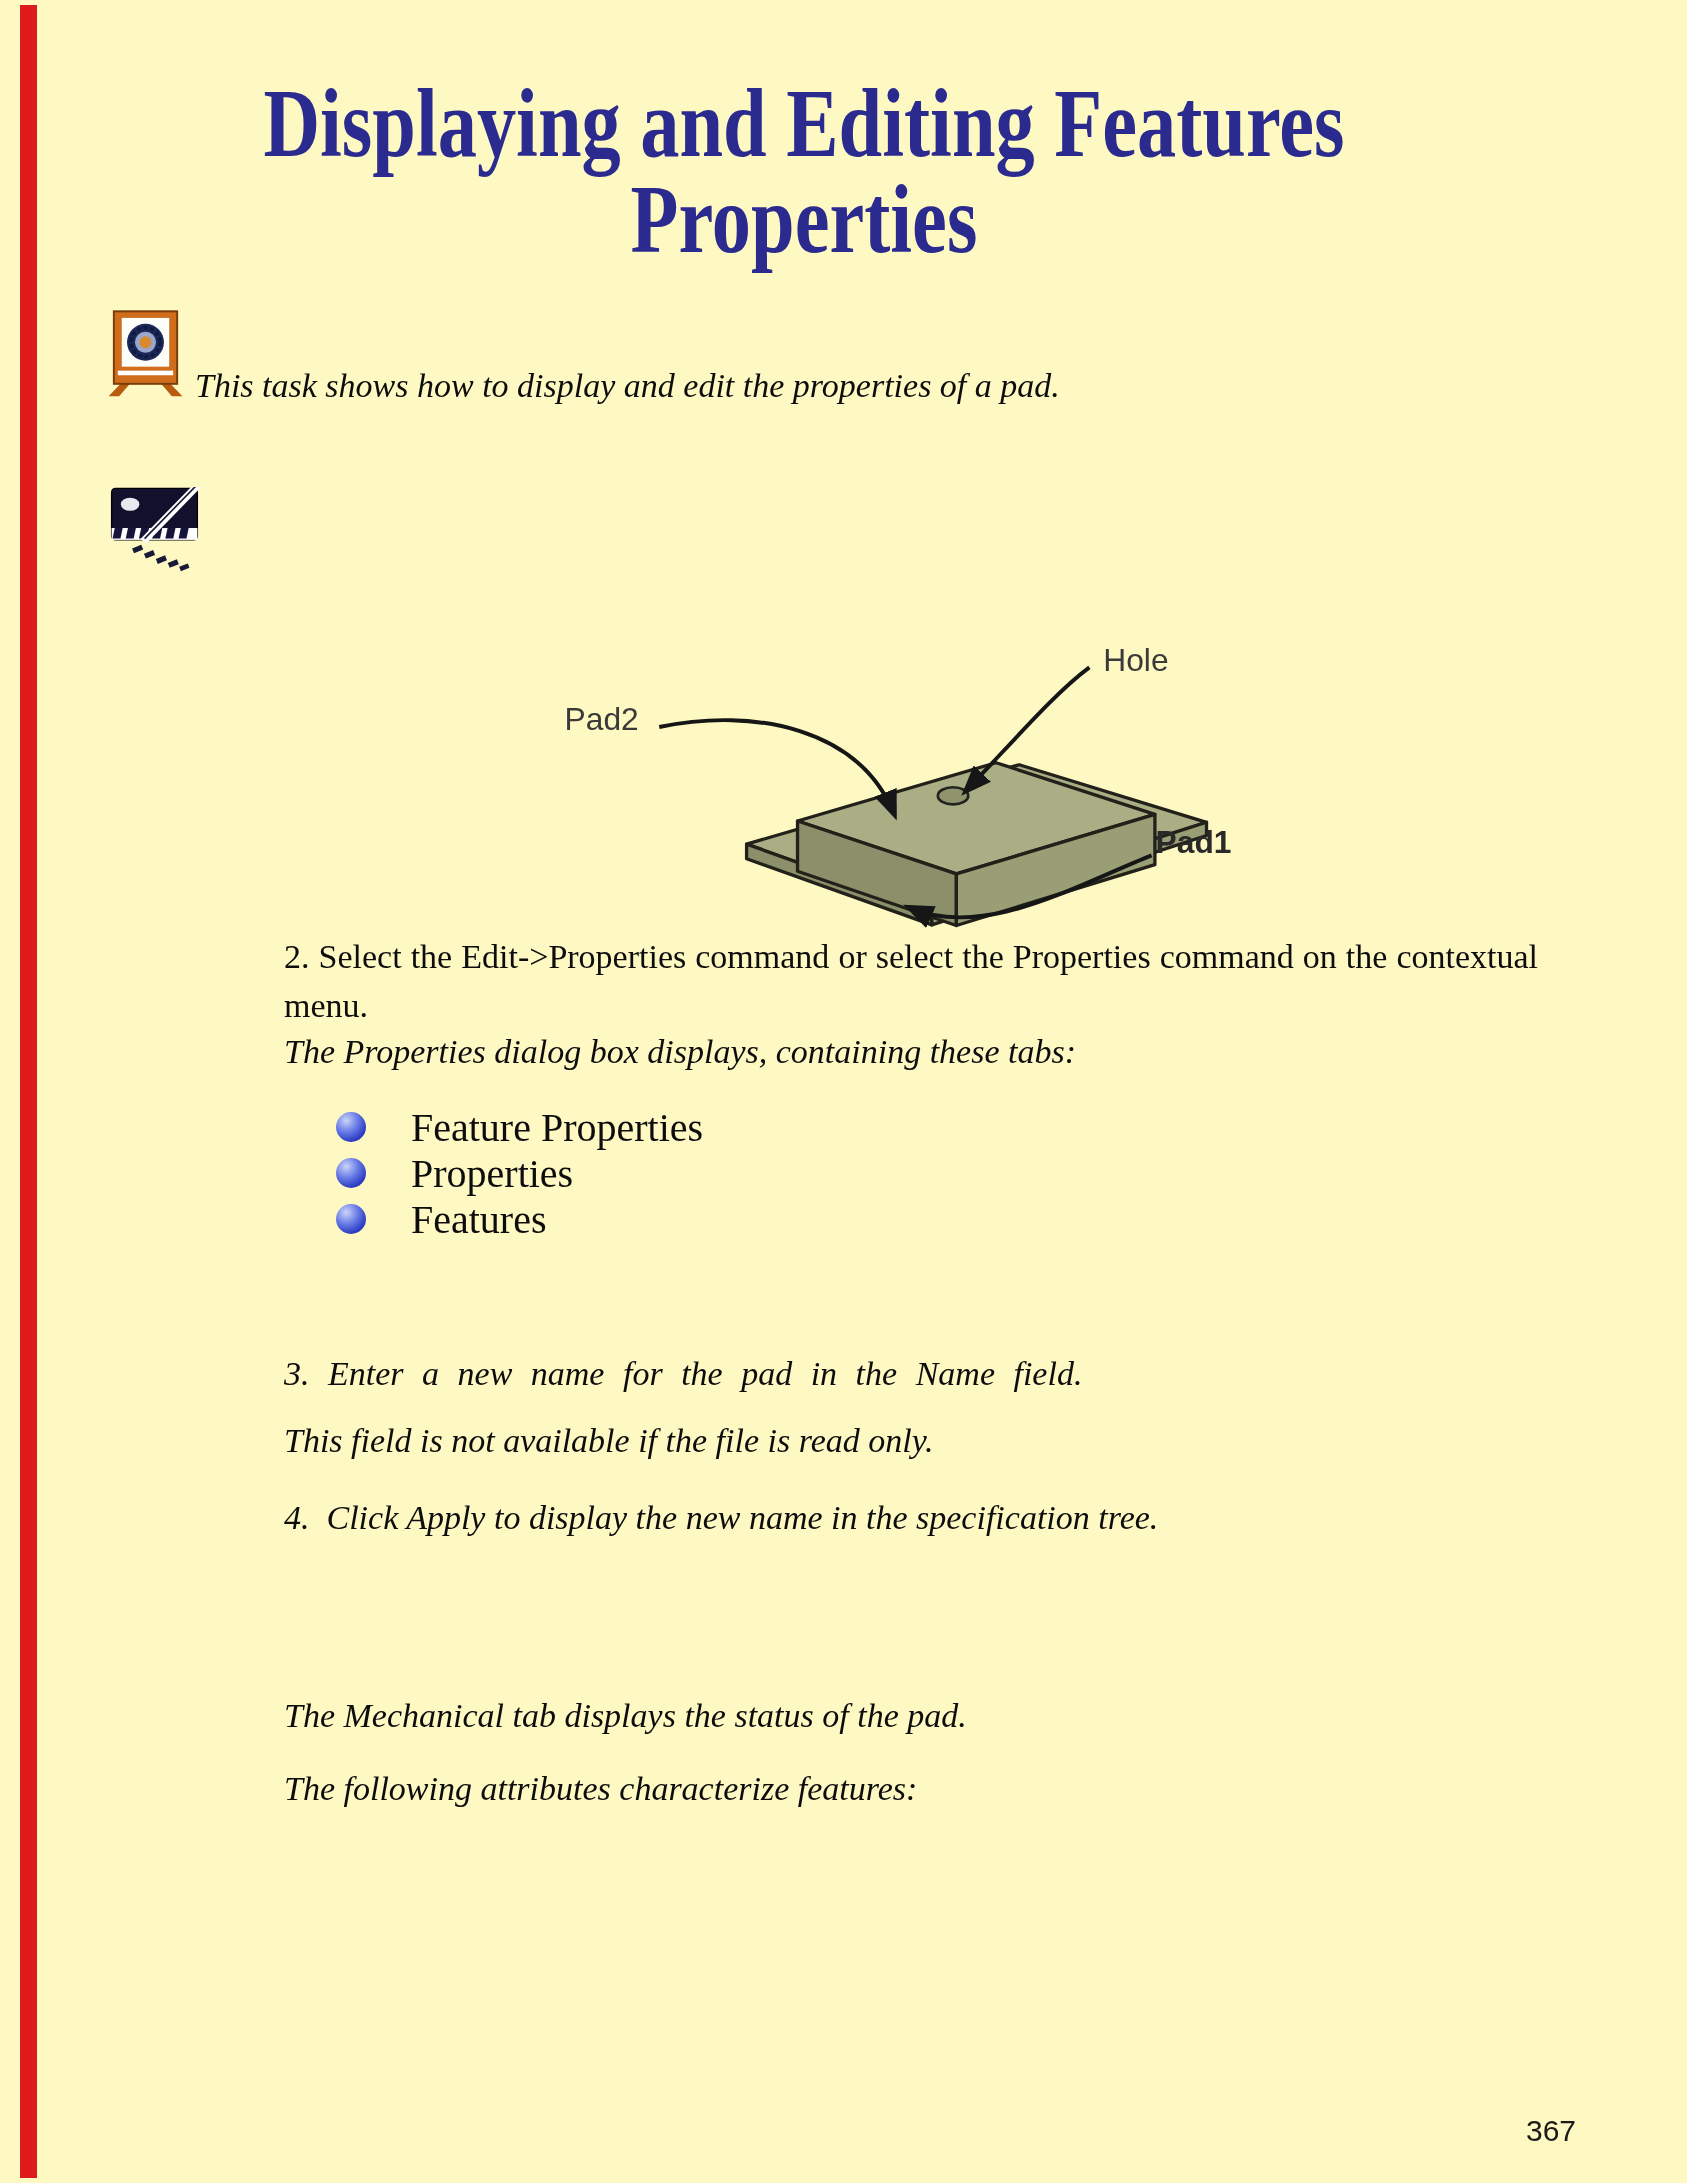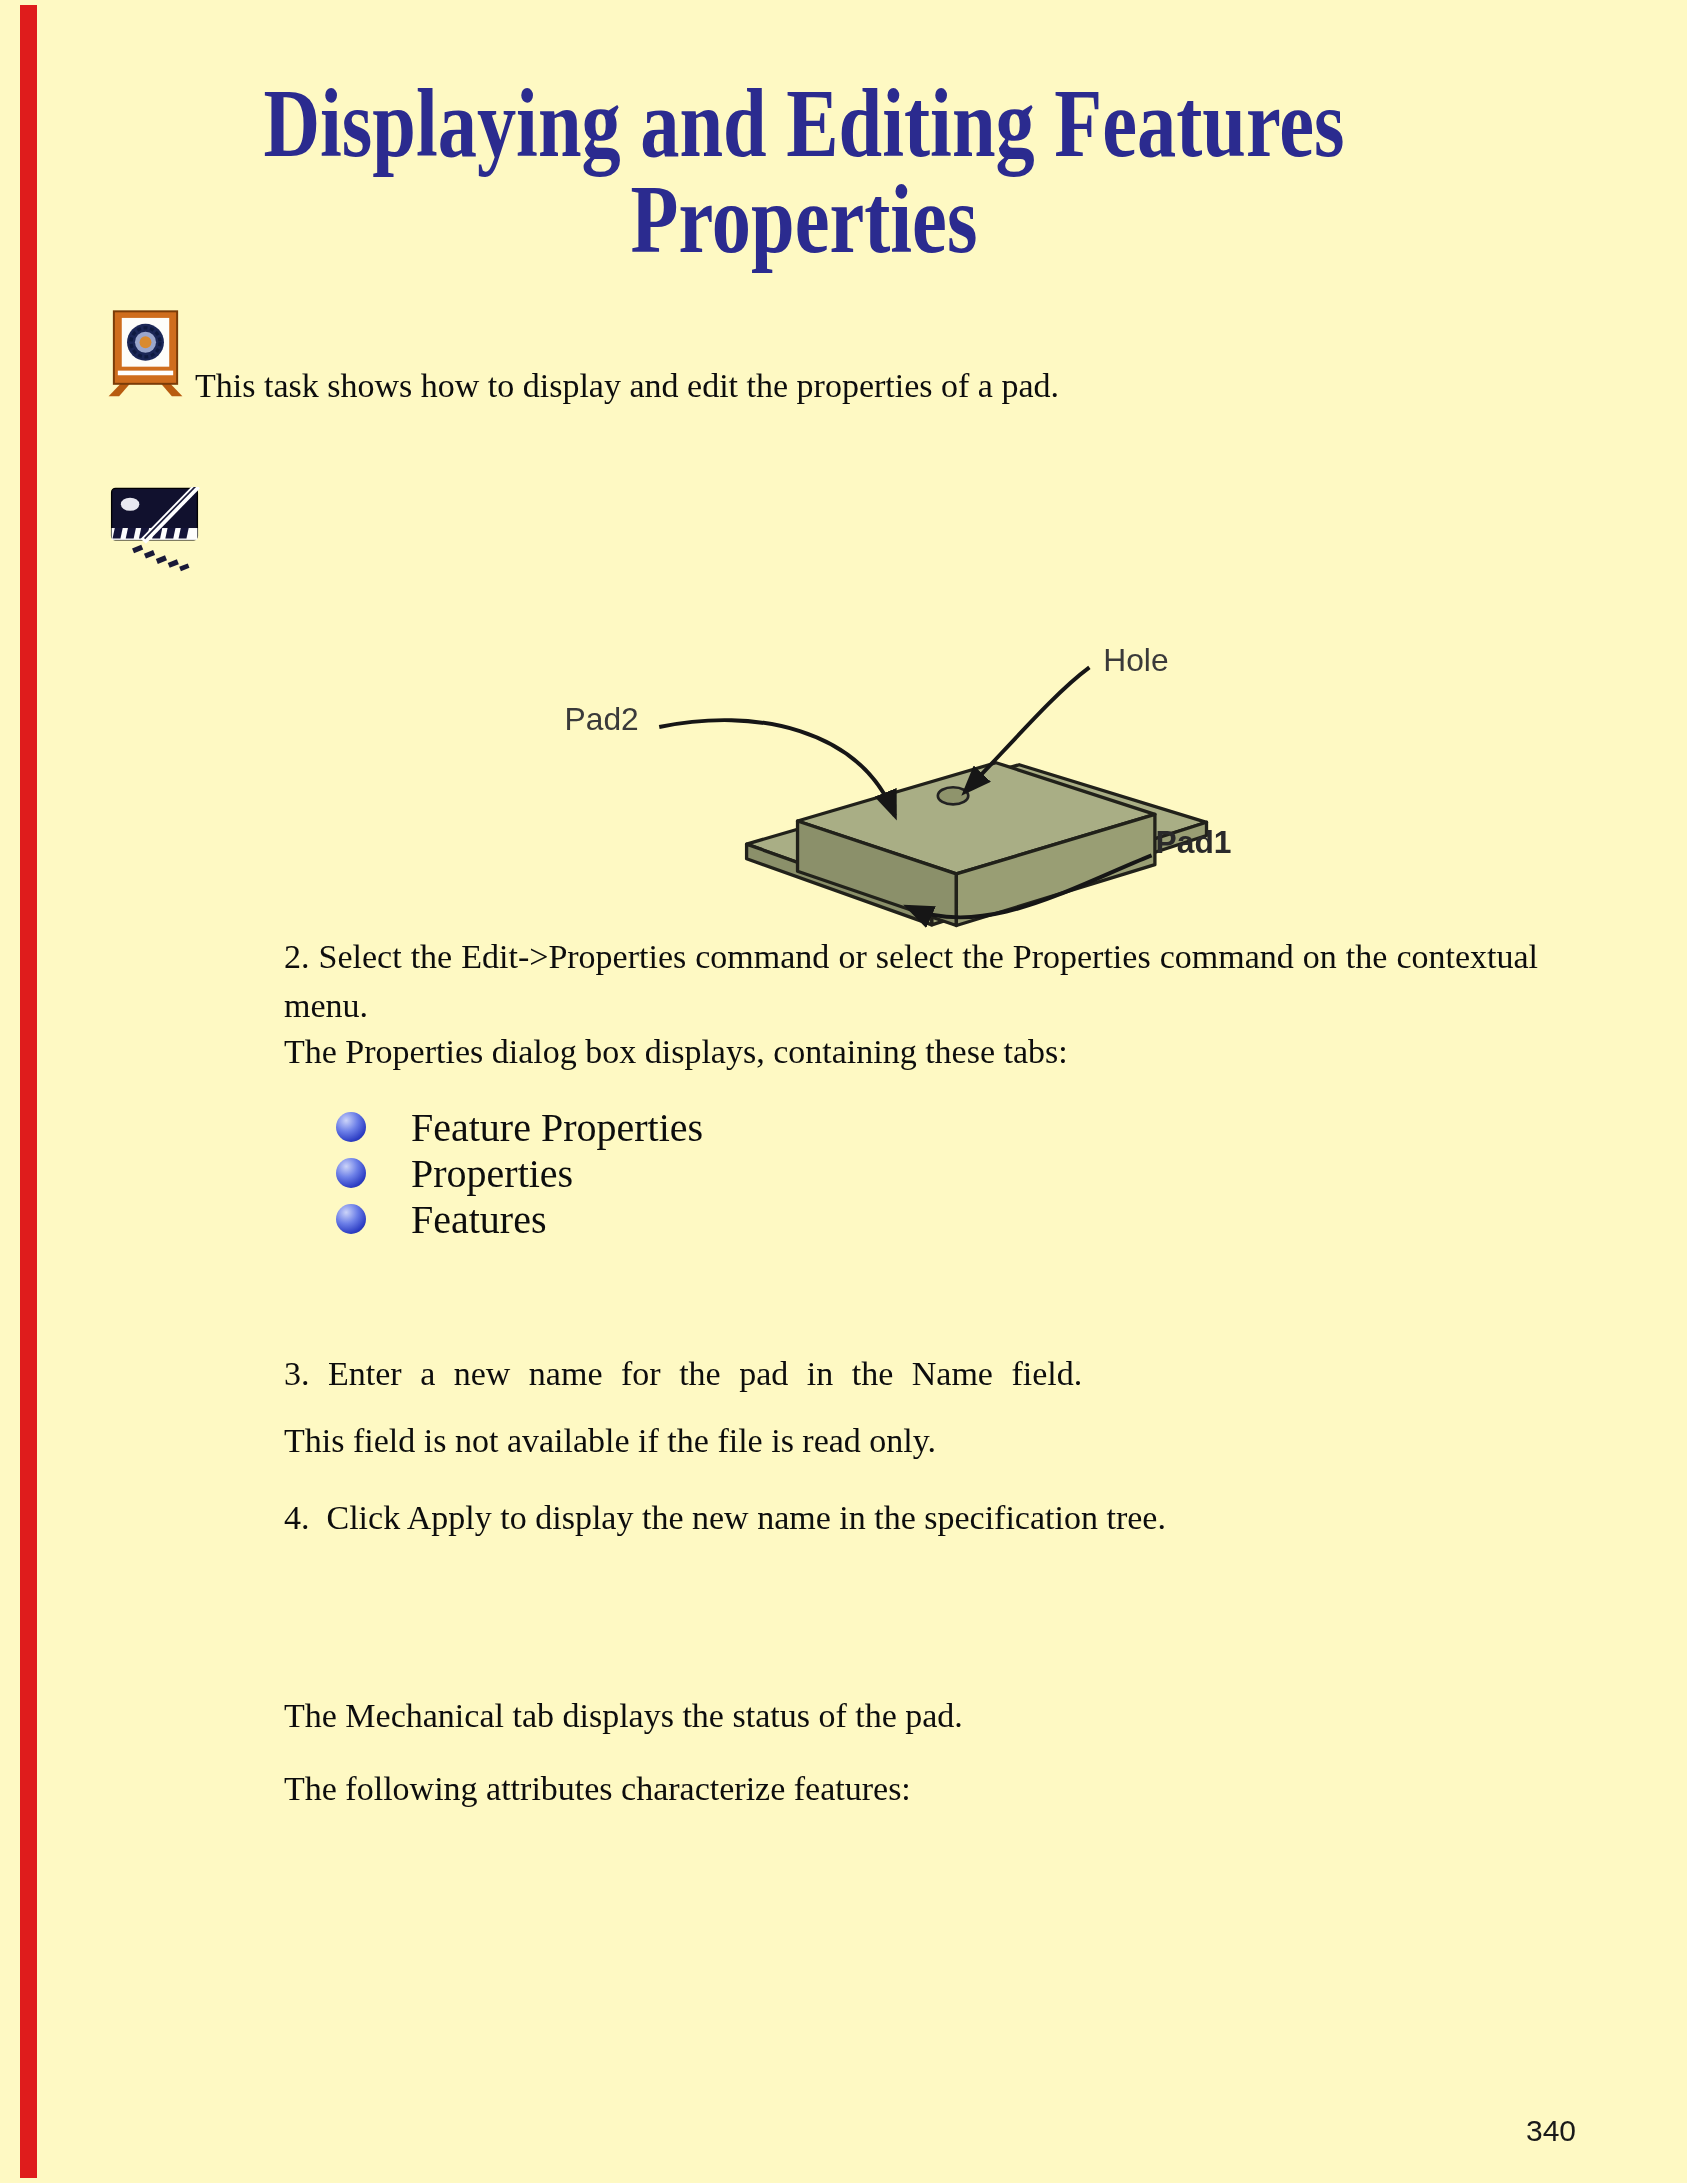--- a/index.html
+++ b/index.html
@@ -2,21 +2,21 @@
 <html style="font-size:10.6px"><head>
 <meta charset="utf-8">
 <style>
   html,body{margin:0;padding:0;background:#ffffff;}
   .page{position:relative;width:1687px;height:2183px;background:#fef9c3;overflow:hidden;
         font-family:"Liberation Serif",serif;color:#0d0d0d;}
   .redbar{position:absolute;left:20px;top:5.3px;width:17px;height:2173px;background:#df1c1c;}
   .title{position:absolute;left:0;top:75px;width:1608px;text-align:center;
          font-weight:bold;font-size:98px;line-height:96px;color:#2b2b8f;
          transform:scaleX(0.80);transform-origin:50% 0;white-space:nowrap;}
-  .bodytext{position:absolute;font-size:34px;line-height:42px;white-space:nowrap;}
+  .bodytext{position:absolute;font-size:34px;line-height:42px;white-space:nowrap;font-style:italic;}
   .para{position:absolute;font-size:34px;line-height:49px;white-space:normal;text-align:justify;}
   .spread{word-spacing:10px;}
   .tabs{position:absolute;left:336px;top:1104px;}
   .tabrow{display:flex;align-items:center;height:46px;}
   .sphere{width:30px;height:30px;border-radius:50%;flex:0 0 30px;
           background:radial-gradient(circle at 34% 28%, #ccd4f9 0%, #6d80e8 38%, #2d3ec4 72%, #17227f 100%);}
   .tablabel{margin-left:45px;font-size:40px;}
   .pagenum{position:absolute;left:1526px;top:2114px;font-family:"Liberation Sans",sans-serif;
            font-size:30px;color:#1a1a1a;}
   .icon{position:absolute;}
@@ -126,16 +126,16 @@
 
   <div class="bodytext" style="left:284px;top:1420px;text-align:right;">This field is not available if the file is read only.</div>
 
   <div class="bodytext" style="left:284px;top:1497px;">4.&nbsp; Click Apply to display the new name in the specification tree.</div>
 
 
   <div class="bodytext" style="left:284px;top:1695px;">The Mechanical tab displays the status of the pad.</div>
 
   <div class="bodytext" style="left:284px;top:1768px;">The following attributes characterize features:</div>
 
-  <div class="pagenum">340</div>
+  <div class="pagenum">367</div>
 
 </div>
 
 
 </body></html>

